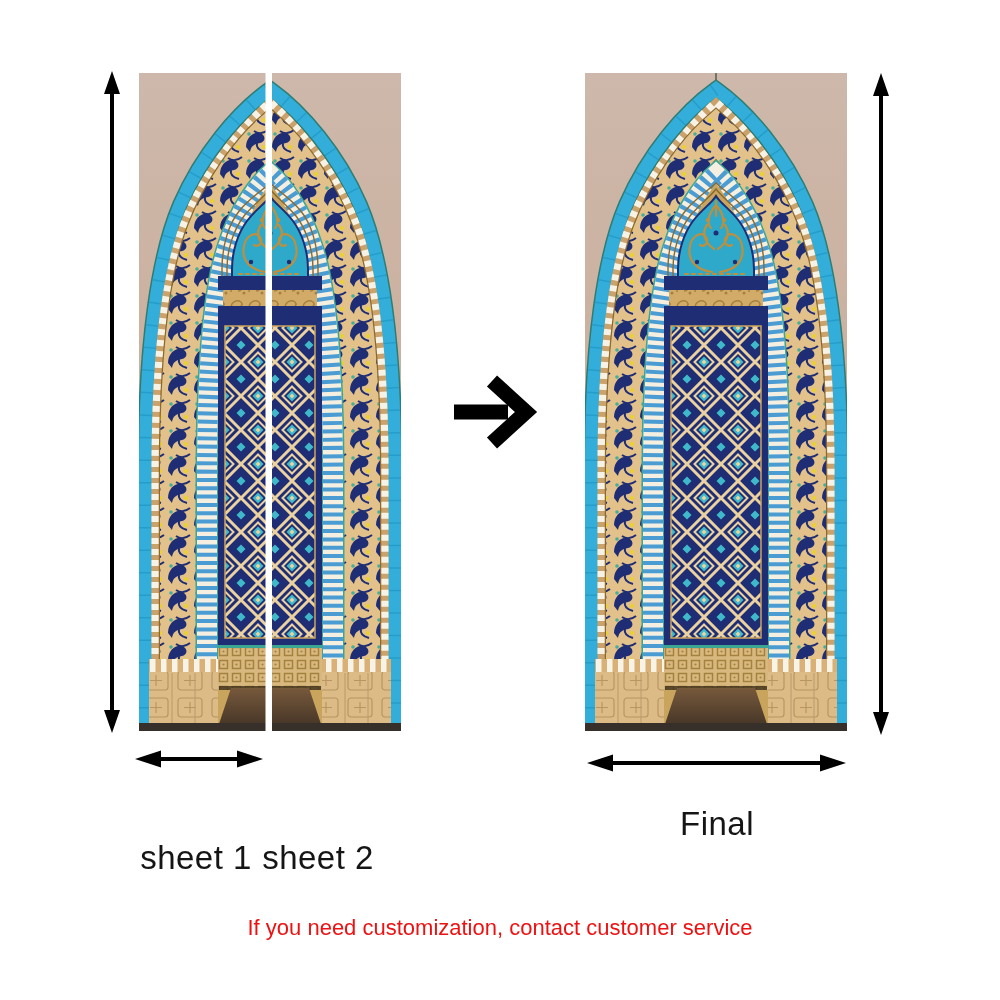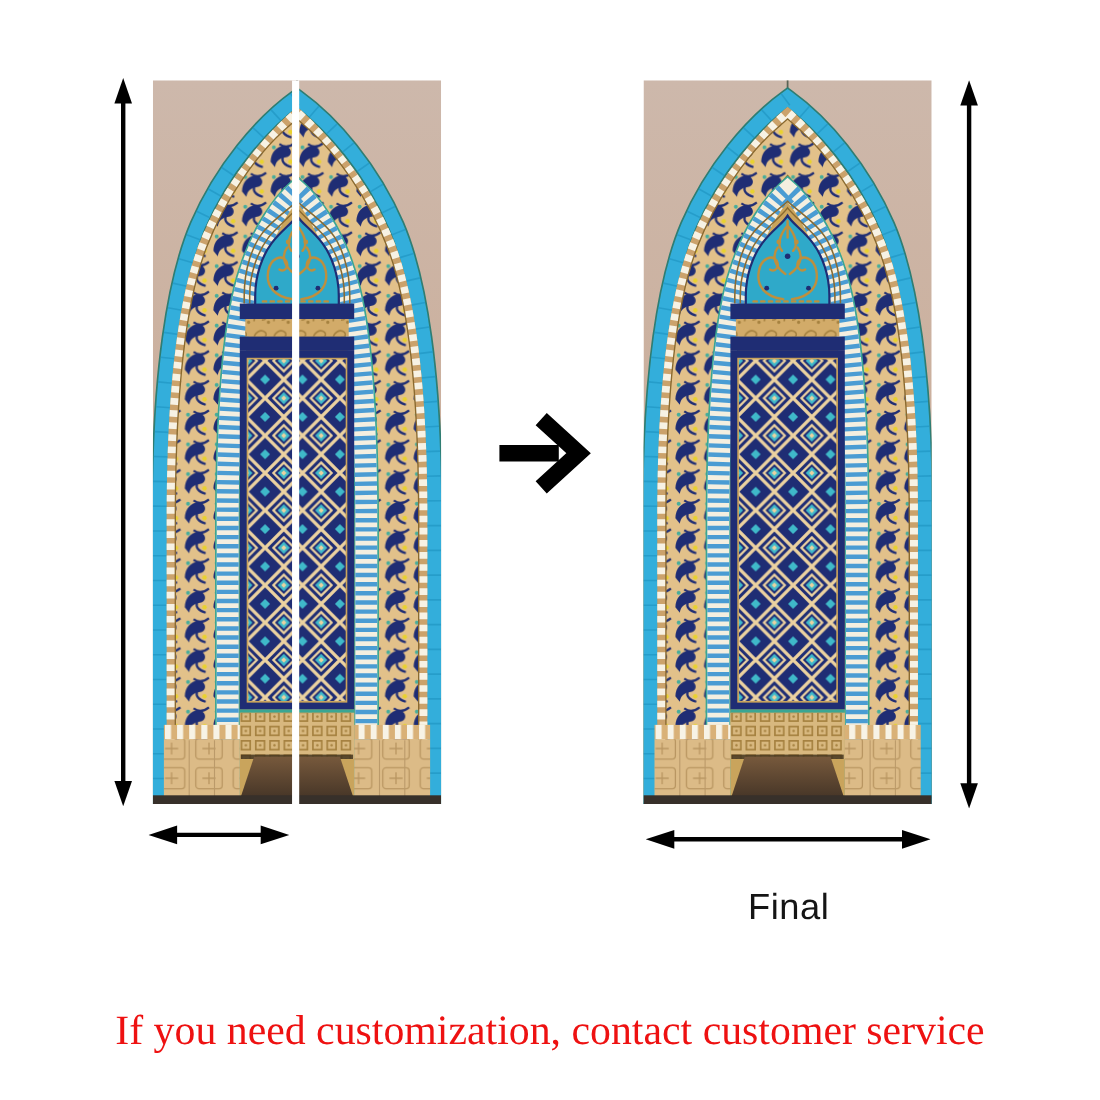--- a/index.html
+++ b/index.html
@@ -4,22 +4,22 @@
 <style>
   html,body{margin:0;padding:0;background:#ffffff;}
   .canvas{position:relative;width:1000px;height:1000px;background:#fff;overflow:hidden;
           font-family:"Liberation Sans",sans-serif;}
   .photo{position:absolute;display:block;}
   #sheet-photo{left:139px;top:73px;}
   #final-photo{left:585px;top:73px;}
   .arrow-svg{position:absolute;display:block;}
   .label{position:absolute;transform:translateX(-50%);font-size:33px;color:var(--c-label,#151515);
          white-space:nowrap;letter-spacing:.5px;}
-  .note{position:absolute;transform:translateX(-50%);font-size:38px;color:var(--c-note,#ee1111);
-        white-space:nowrap;font-family:Liberation Serif, serif;}
+  .note{position:absolute;transform:translateX(-50%);font-size:22px;color:var(--c-note,#ee1111);
+        white-space:nowrap;}
   
   .wall{fill:url(#gWall);}
   .tipline{stroke:#5a6355;stroke-width:1.6;}
   .b-edge{fill:none;stroke:#2f7d72;stroke-width:16;}
   .b-blue{fill:none;stroke:var(--c-arch_blue,#33aedb);stroke-width:13;}
   .b-blue-grout{fill:none;stroke:#1f93c2;stroke-width:13;stroke-dasharray:1.5 21;opacity:.65;}
   .b-chk-base{fill:none;stroke:#cba26b;stroke-width:9;}
   .b-chk-dash{fill:none;stroke:#f7f2e4;stroke-width:9;stroke-dasharray:6 5;}
   .b-arab-edge{fill:none;stroke:#8a6a30;stroke-width:38.5;}
   .b-arab{fill:none;stroke:url(#pArab);stroke-width:36;}
@@ -212,17 +212,19 @@
     <line class="arrow-line" x1="20" y1="10" x2="239" y2="10"></line>
     <path class="arrow-head" d="M0 10 L26 1.5 L26 18.5 Z"></path>
     <path class="arrow-head" d="M259 10 L233 1.5 L233 18.5 Z"></path>
   </svg>
 
   <svg class="arrow-svg" style="left:452px;top:374px" width="86" height="76" viewBox="0 0 86 76">
     <line class="merge-stroke" x1="2" y1="38" x2="56" y2="38"></line>
     <polyline class="merge-stroke" points="40,7 74,38 40,69"></polyline>
   </svg>
 
+  <div class="label" style="left:196px;top:839px">sheet 1</div>
+  <div class="label" style="left:318px;top:839px">sheet 2</div>
   <div class="label" style="left:717px;top:805px">Final</div>
 
   <div class="note" style="left:500px;top:915px">If you need customization, contact customer service</div>
 
 </div>
 
 </body></html>

